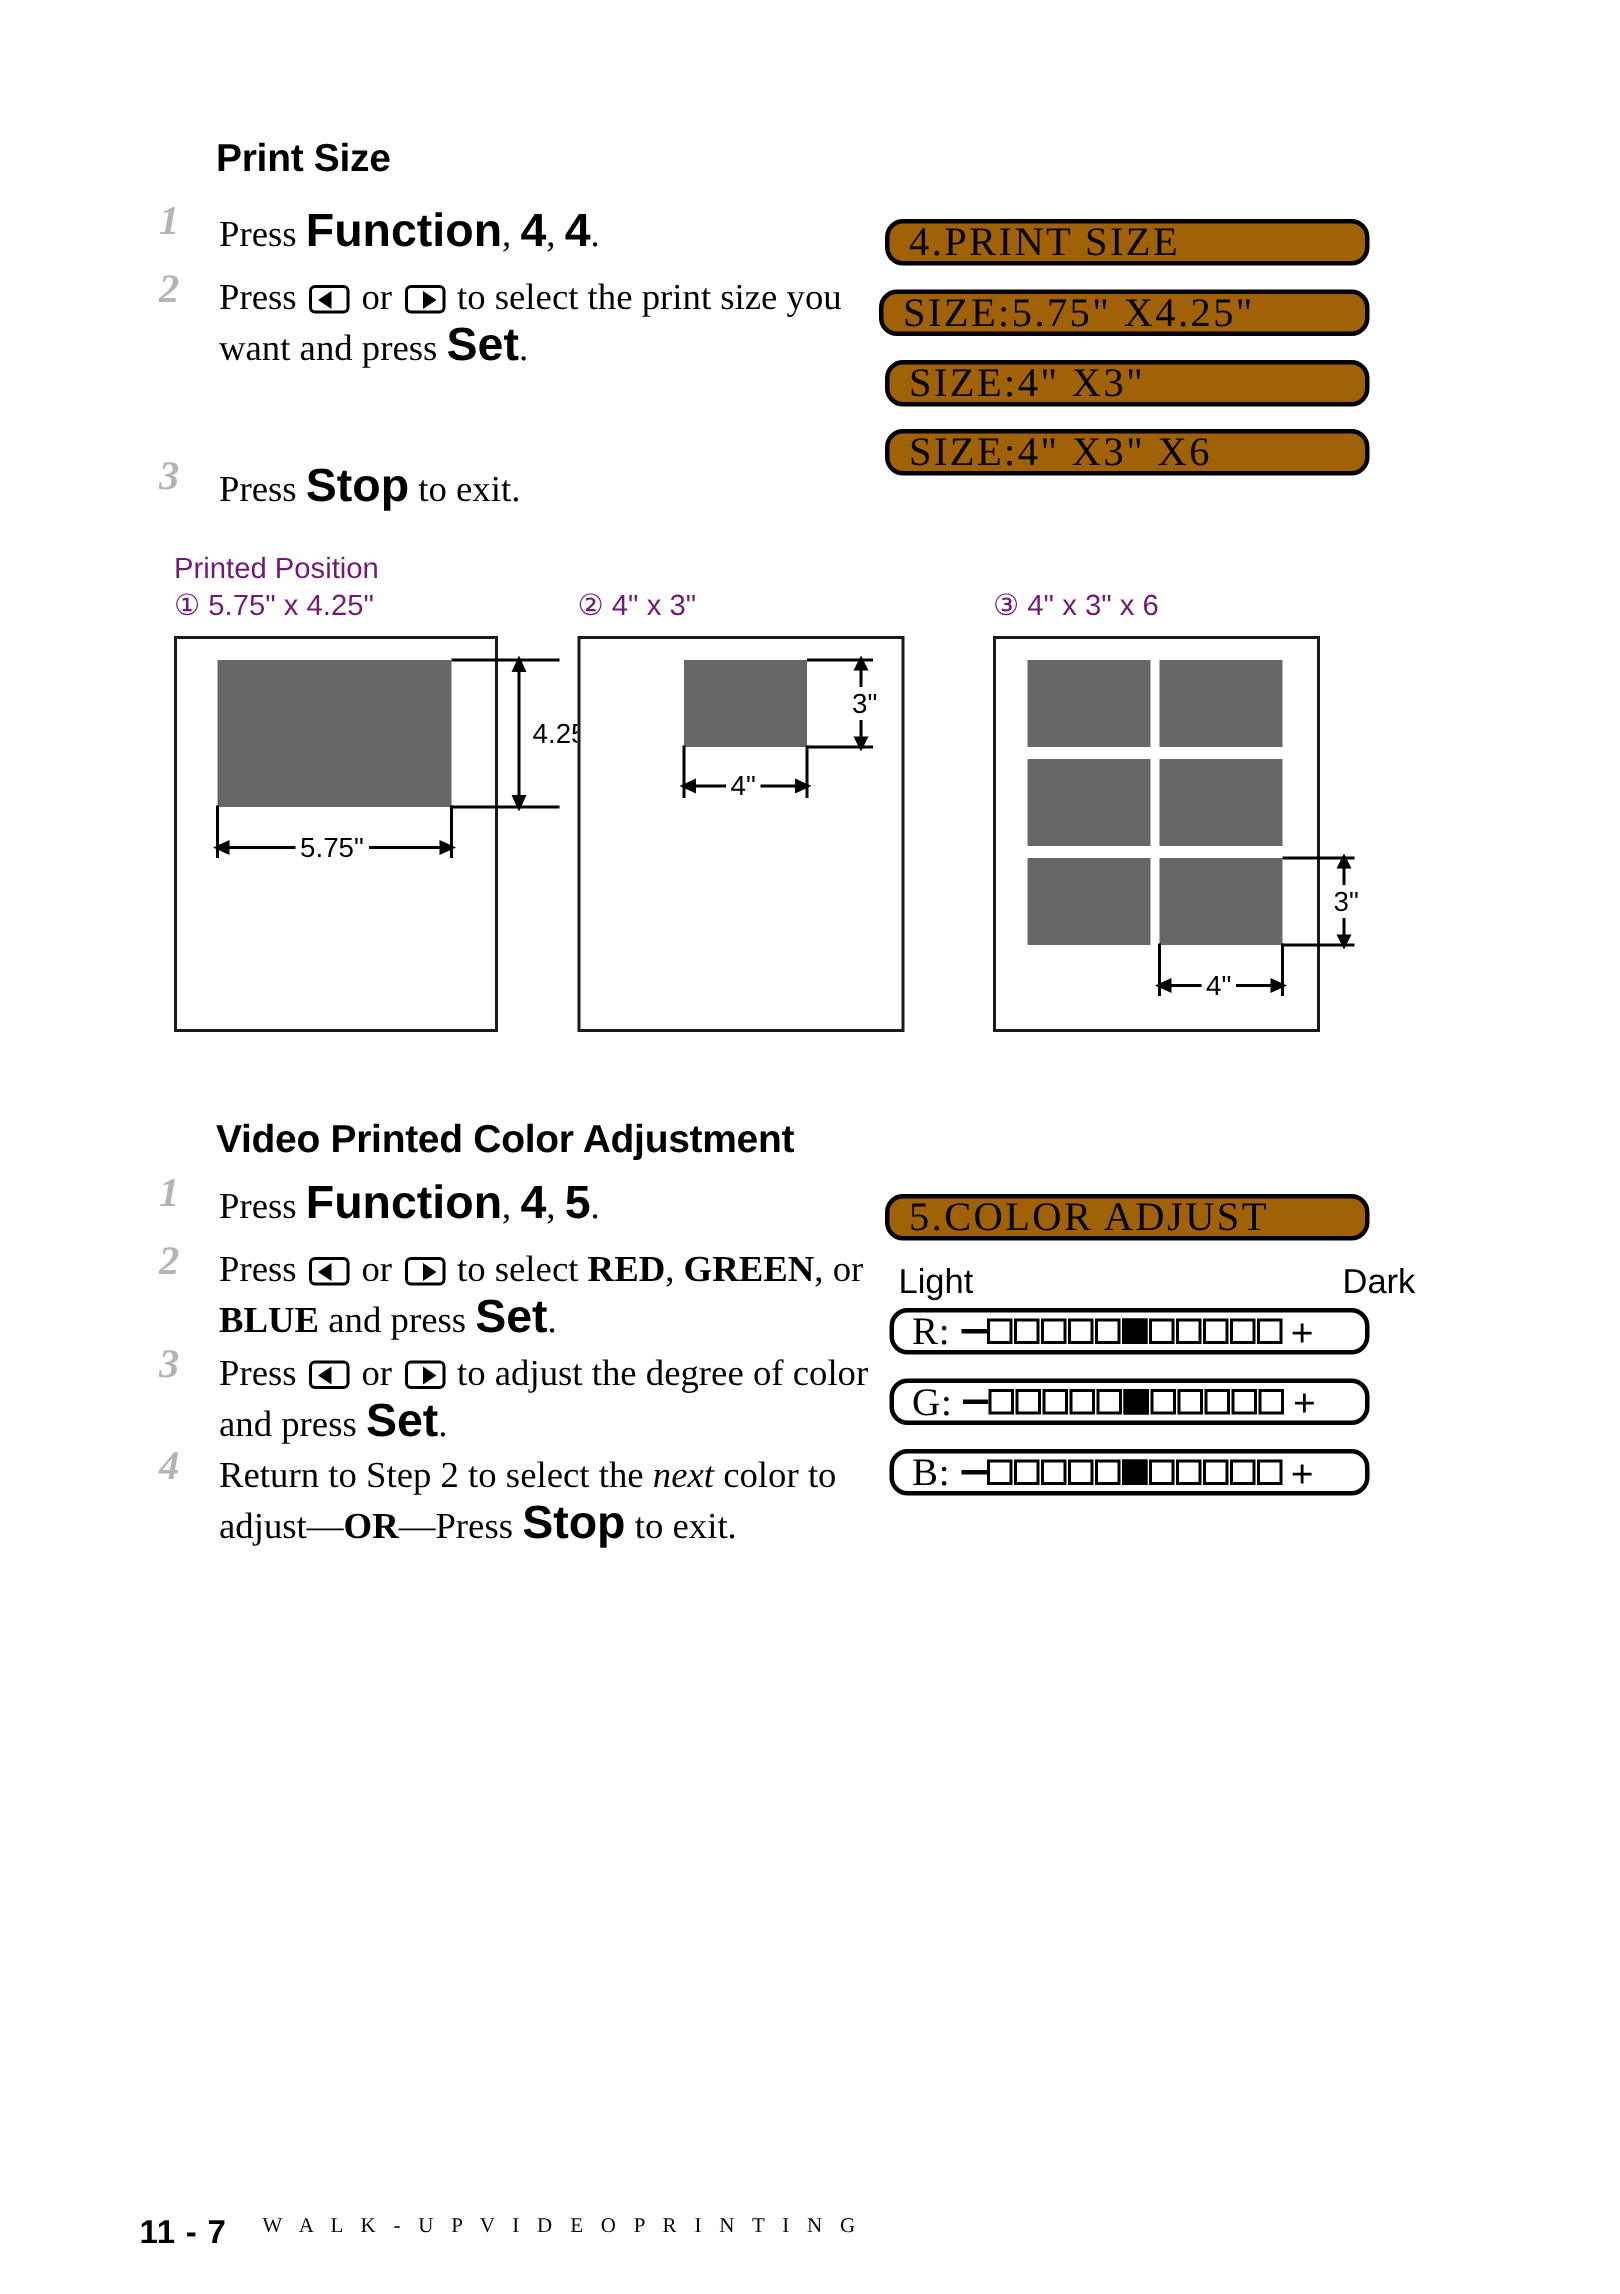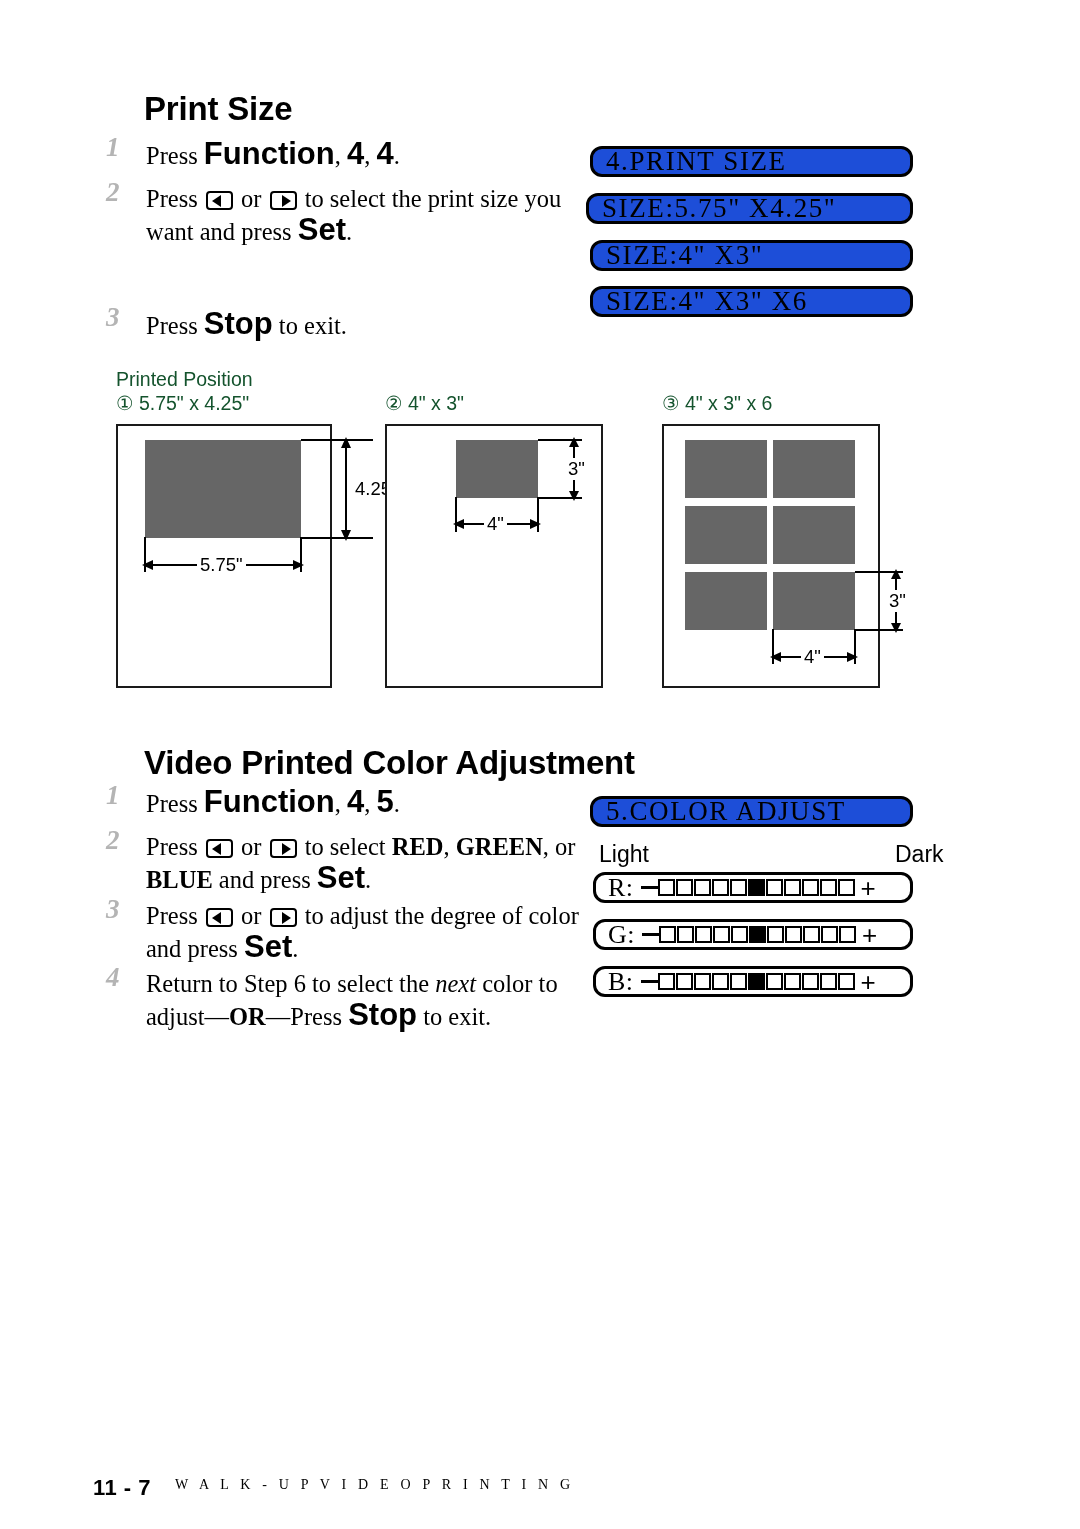--- a/index.html
+++ b/index.html
@@ -16,21 +16,21 @@
     overflow: hidden;
   }
 
   
   .abs { position: absolute; }
 
   
   .section-heading {
     font-family: "Liberation Sans", sans-serif;
     font-weight: bold;
-    font-size: 33px;
+    font-size: 26px;
     letter-spacing: -0.2px;
     color: #000;
     white-space: nowrap;
   }
 
   
   .step {
     position: absolute;
     display: block;
   }
@@ -95,21 +95,21 @@
     border-top: 6px solid transparent;
     border-bottom: 6px solid transparent;
     border-left: 9px solid #000;
   }
 
   
   .lcd {
     position: absolute;
     border: 3px solid #000;
     border-radius: 12px;
-    background: #1d4ed8;
+    background: #a16207;
     box-sizing: border-box;
     display: flex;
     align-items: center;
     font-family: "Liberation Serif", serif;
     font-size: 27px;
     letter-spacing: 1.6px;
     padding-left: 13px;
     white-space: nowrap;
     overflow: hidden;
   }
@@ -165,21 +165,21 @@
     font-family: "Liberation Sans", sans-serif;
     font-size: 23px;
     color: #000;
   }
 
   
   .diagram-caption {
     position: absolute;
     font-family: "Liberation Sans", sans-serif;
     font-size: 19.5px;
-    color: #14532d;
+    color: #701a75;
     white-space: nowrap;
     text-align: right;
   }
   .page-box {
     position: absolute;
     border: 2.5px solid #1a1a1a;
     background: #fff;
     box-sizing: border-box;
   }
   .photo {
@@ -347,21 +347,21 @@
 <div class="step" style="left:106px; top:900px; width:480px;">
   <span class="step-num">3</span>
   <div class="step-body">
     <span>Press </span><span class="keycap left"></span><span> or </span><span class="keycap right"></span><span> to adjust the degree of color and press </span><span class="b-sans">Set</span><span>.</span>
   </div>
 </div>
 
 <div class="step" style="left:106px; top:968px; width:500px;">
   <span class="step-num">4</span>
   <div class="step-body">
-    <span>Return to Step 6 to select the </span><span class="ital">next</span><span> color to adjust</span><span>—</span><span class="b-serif">OR</span><span>—</span><span>Press </span><span class="b-sans">Stop</span><span> to exit.</span>
+    <span>Return to Step 2 to select the </span><span class="ital">next</span><span> color to adjust</span><span>—</span><span class="b-serif">OR</span><span>—</span><span>Press </span><span class="b-sans">Stop</span><span> to exit.</span>
   </div>
 </div>
 
 <div class="lcd" style="left:590px; top:796px; width:323px; height:31px;">5.COLOR ADJUST</div>
 
 <div class="lightdark" style="left:599px; top:841px;">Light</div>
 <div class="lightdark" style="left:864px; top:841px;margin-left:31px;">Dark</div>
 
 <div class="lcd-bar" style="left:593px; top:872px; width:320px; height:31px;">
   <span class="bar-label">R:</span>

